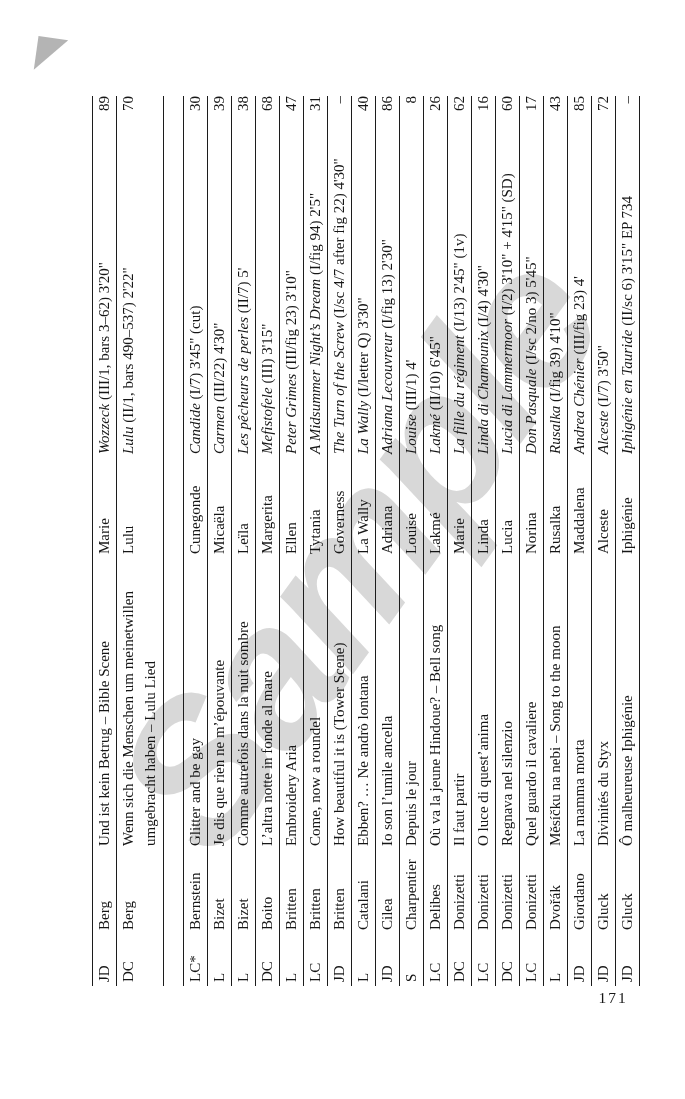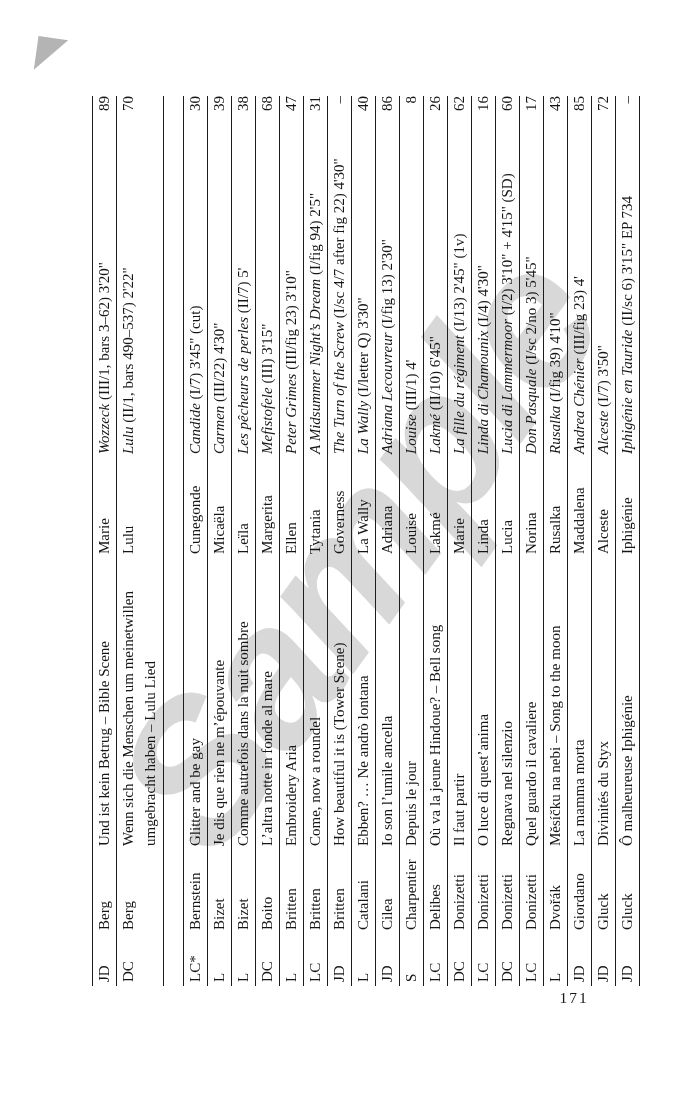--- a/index.html
+++ b/index.html
@@ -37,21 +37,21 @@
     line-height:22px; font-size:15px; white-space:nowrap; align-items:start;
   }
   .row.two-line{ height:47px; }
   .row-gap{ box-sizing:border-box; height:20px; border-top:1px solid #1c1c1c; }
   .cell-code{ padding-left:4px; }
   .cell-opera .opera-name{ font-style:italic; }
   .cell-opera .opera-ref{ font-style:normal; }
   .cell-page{ text-align:right; }
   .aria-line{ display:block; line-height:22px; }
   .folio{
-    position:absolute; left:543px; top:989px; width:62px; text-align:center;
+    position:absolute; left:582px; top:989px; width:62px; text-align:center;
     font-size:15.5px; letter-spacing:2px; z-index:2; font-variant-numeric:oldstyle-nums;
   }
 </style>
 </head>
 <body>
 
 <div class="page">
   <div class="corner-mark"></div>
   <div class="watermark">Sample</div>
 

